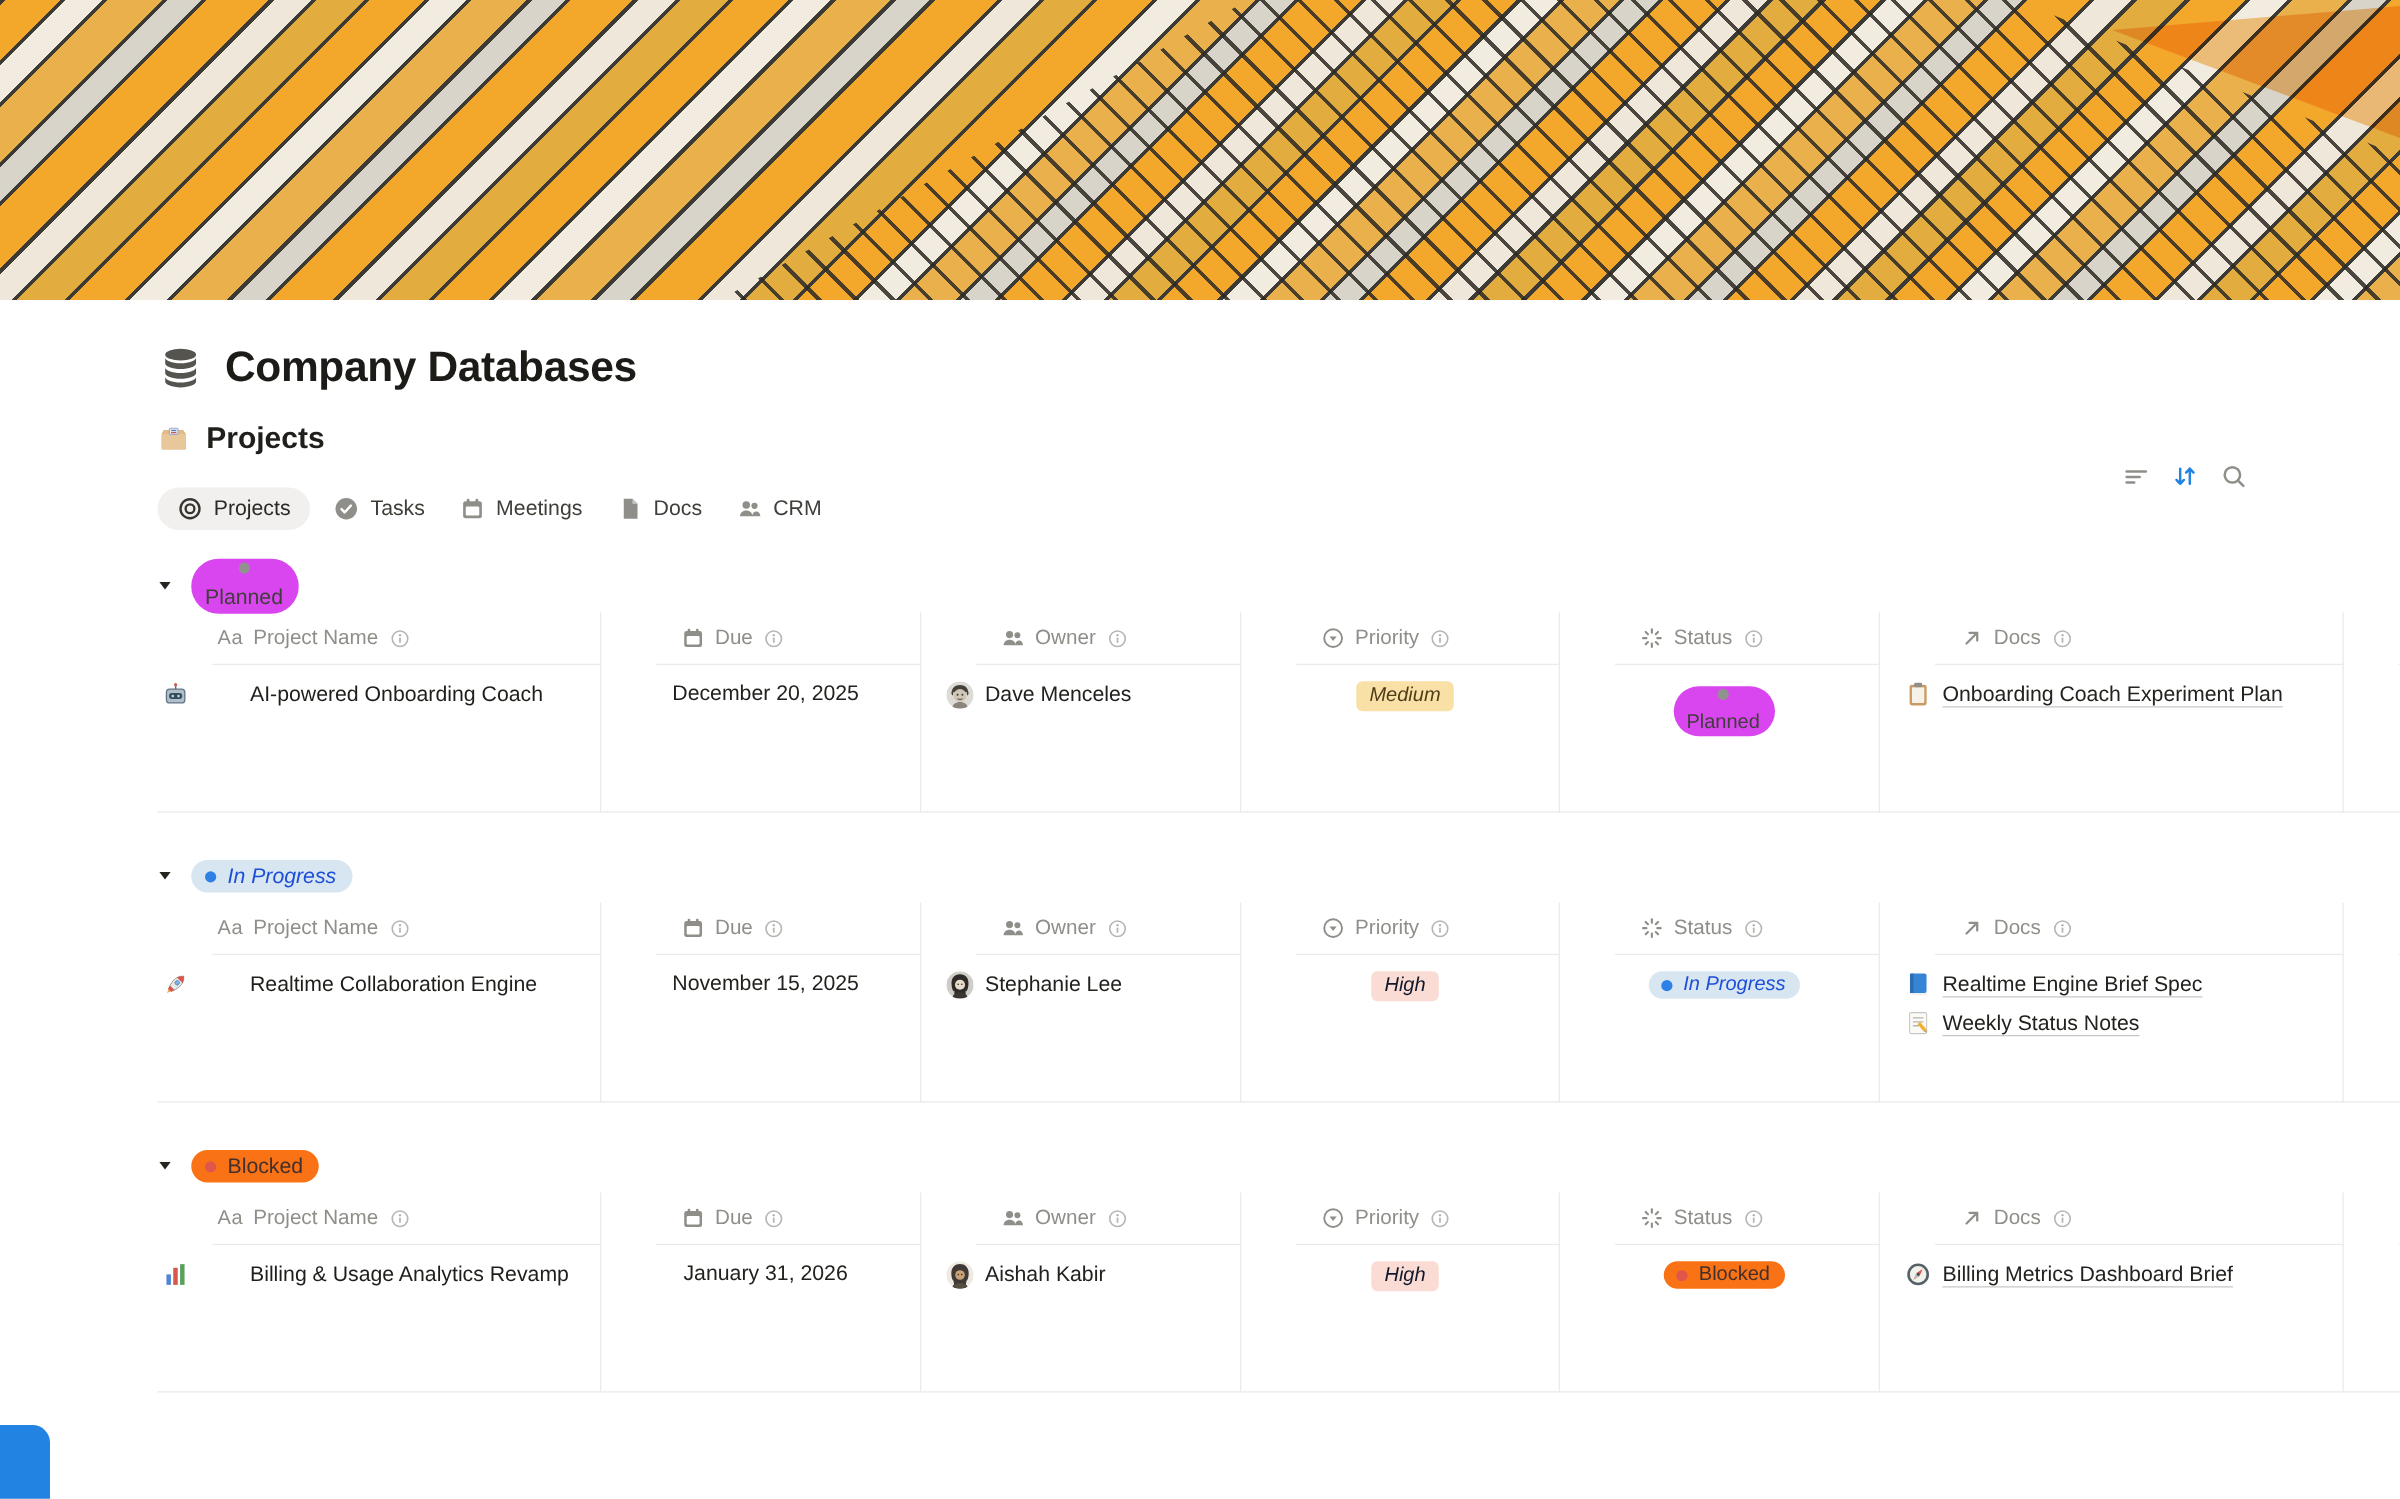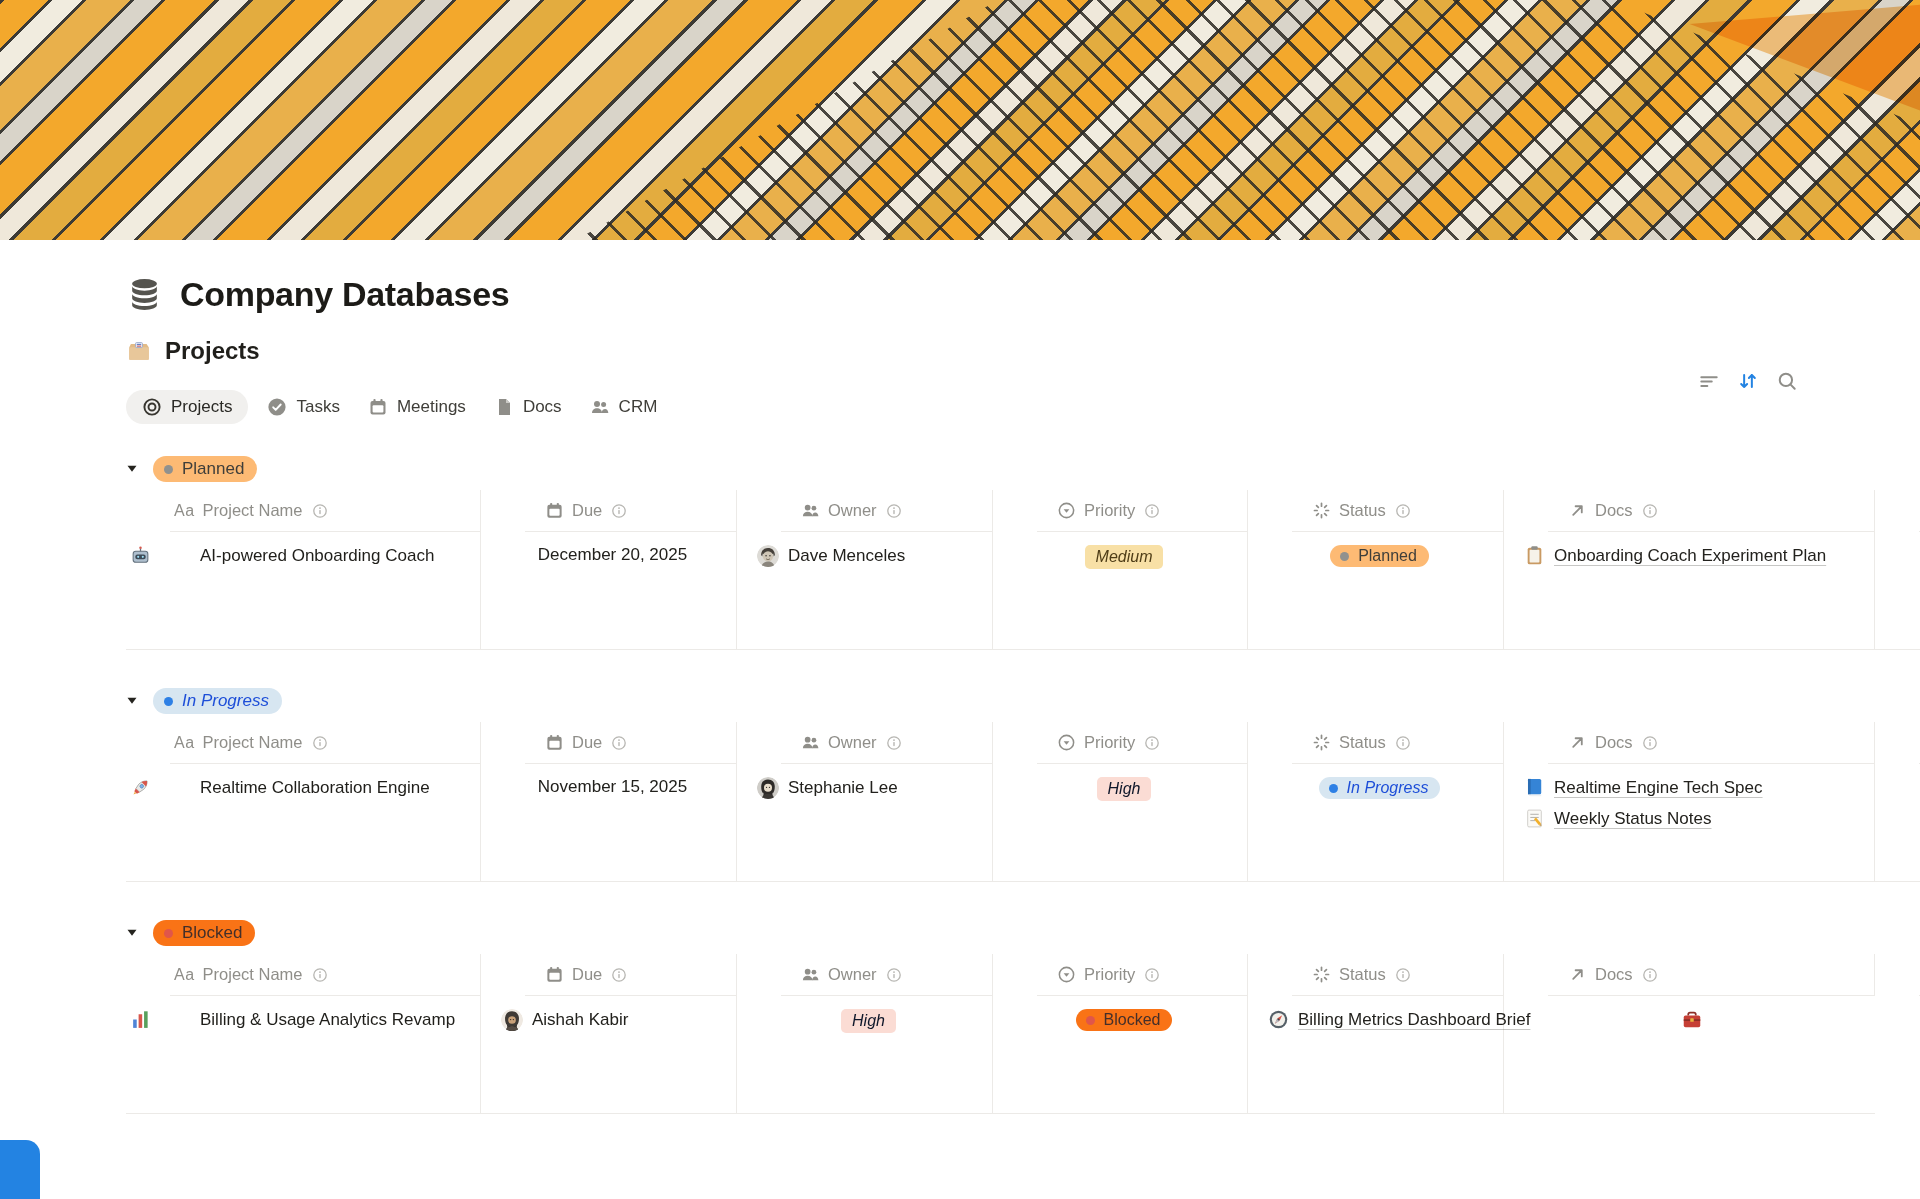--- a/index.html
+++ b/index.html
@@ -41,21 +41,21 @@
   .toolbar svg { width:22px; height:22px; cursor:pointer; }
 
   
   .group { margin-bottom:36px; }
   .group:first-of-type { margin-top:28px; }
   .group-head { display:flex; align-items:center; gap:15px; height:30px; margin-bottom:6px; }
   .tri { width:12px; height:12px; cursor:pointer; }
   .chip { display:inline-flex; align-items:center; gap:9px; border-radius:999px;
     padding:3px 13px 3px 11px; font-size:17px; cursor:pointer; }
   .dot { width:9px; height:9px; border-radius:50%; flex:0 0 auto; }
-  .tone-gray  { background:#fdba74; color:#3f3e3a; } .tone-gray  .dot { background:#91918e; }
+  .tone-gray  { background:#d946ef; color:#3f3e3a;flex-direction:column; } .tone-gray  .dot { background:#91918e; }
   .tone-blue  { background:#d7e6f1; color:#1d4ed8;font-style:italic; } .tone-blue  .dot { background:#2e80e5; }
   .tone-red   { background:#f97316; color:#442f2a; } .tone-red   .dot { background:#e0564a; }
 
   .grid { display:grid; grid-template-columns:355px 256px 256px 255px 256px 371px 220px; }
   .hcell { height:42px; display:flex; align-items:center; gap:8px; font-size:16.5px; color:#8f8e89;
     border-bottom:1px solid #eceae7; padding-left:20px; cursor:pointer; white-space:nowrap; overflow:hidden;margin-left:44px; }
   .hcell.first { padding-left:4px; }
   .hcell svg.picon { width:19px; height:19px; flex:0 0 auto; }
   .hcell .aa { font-size:16px; letter-spacing:.5px; color:#8f8e89; }
   .hcell svg.info { width:16px; height:16px; margin-left:1px; flex:0 0 auto; }
@@ -527,21 +527,21 @@
             <span class="dot"></span>
             <span>In Progress</span>
           </span>
       </div>
       <div class="cell bordered">
         <div class="docs-list">
           <div class="doc-link">
               <svg viewBox="0 0 20 20">
                 <use href="#i-bluebook"></use>
               </svg>
-              <span class="doc-text">Realtime Engine Tech Spec</span>
+              <span class="doc-text">Realtime Engine Brief Spec</span>
             </div>
           <div class="doc-link">
               <svg viewBox="0 0 20 20">
                 <use href="#i-memo"></use>
               </svg>
               <span class="doc-text">Weekly Status Notes</span>
             </div>
         </div>
       </div>
       <div class="cell extra-cell"><svg viewBox="0 0 20 20">
@@ -620,20 +620,21 @@
         </div>
 
       <div class="cell first bordered">
         <div class="name-wrap">
             <svg viewBox="0 0 20 20">
               <use href="#i-barchart"></use>
             </svg>
             <span class="name-text">Billing &amp; Usage Analytics Revamp</span>
           </div>
       </div>
+      <div class="cell bordered"><span>January 31, 2026</span></div>
       <div class="cell bordered">
         <div class="owner-wrap">
             <span class="avatar">
               <svg viewBox="0 0 24 24">
                 <use href="#av-aishah"></use>
               </svg>
             </span>
             <span>Aishah Kabir</span>
           </div>
       </div>

